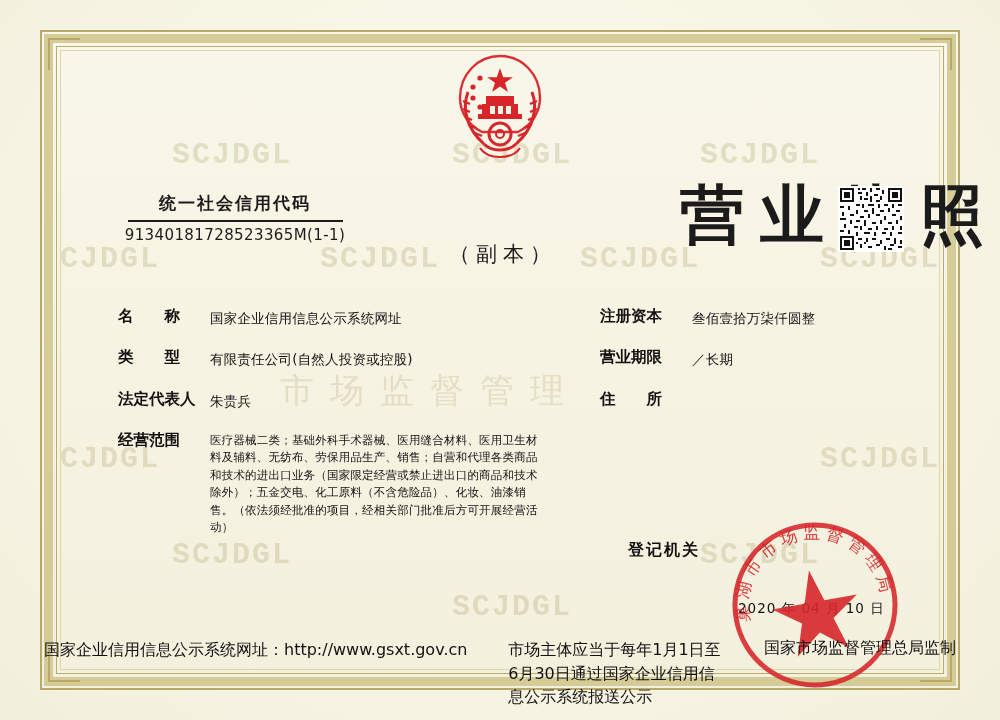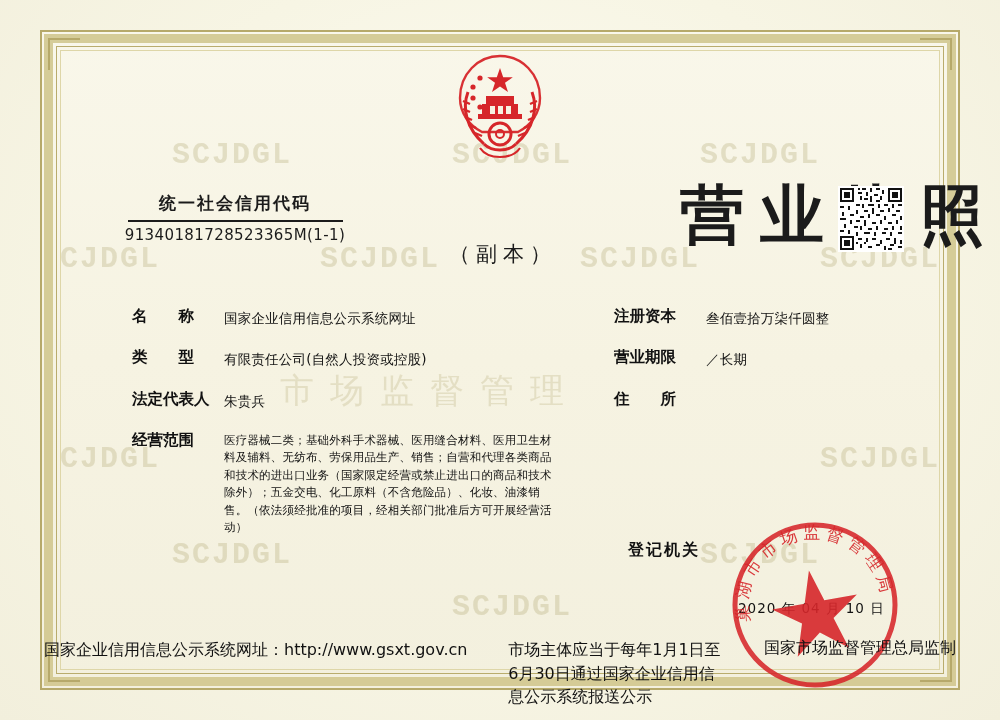--- a/index.html
+++ b/index.html
@@ -98,21 +98,21 @@
   .qr-wrap{position:absolute;right:96px;top:186px;display:flex;align-items:flex-start;gap:8px;}
   .qr{width:66px;height:66px;display:block;}
   .qr-text{
     font-size:10.5px;line-height:1.45;color:#1b1b1b;width:86px;
     letter-spacing:.2px;
   }
 
   
   .fields{position:absolute;left:118px;top:306px;right:96px;}
   .row{display:flex;}
-  .col-left{width:460px;margin-left:14px;}
+  .col-left{width:460px;}
   .col-right{flex:1;padding-left:22px;}
   .field{display:flex;align-items:flex-start;margin-bottom:19px;}
   .f-label{
     width:92px;flex:none;
     font-size:15.5px;font-weight:bold;color:#111;
     letter-spacing:0px;
     display:flex;justify-content:space-between;
   }
   .f-value{
     font-size:13px;color:#111;line-height:1.5;padding-top:2px;

